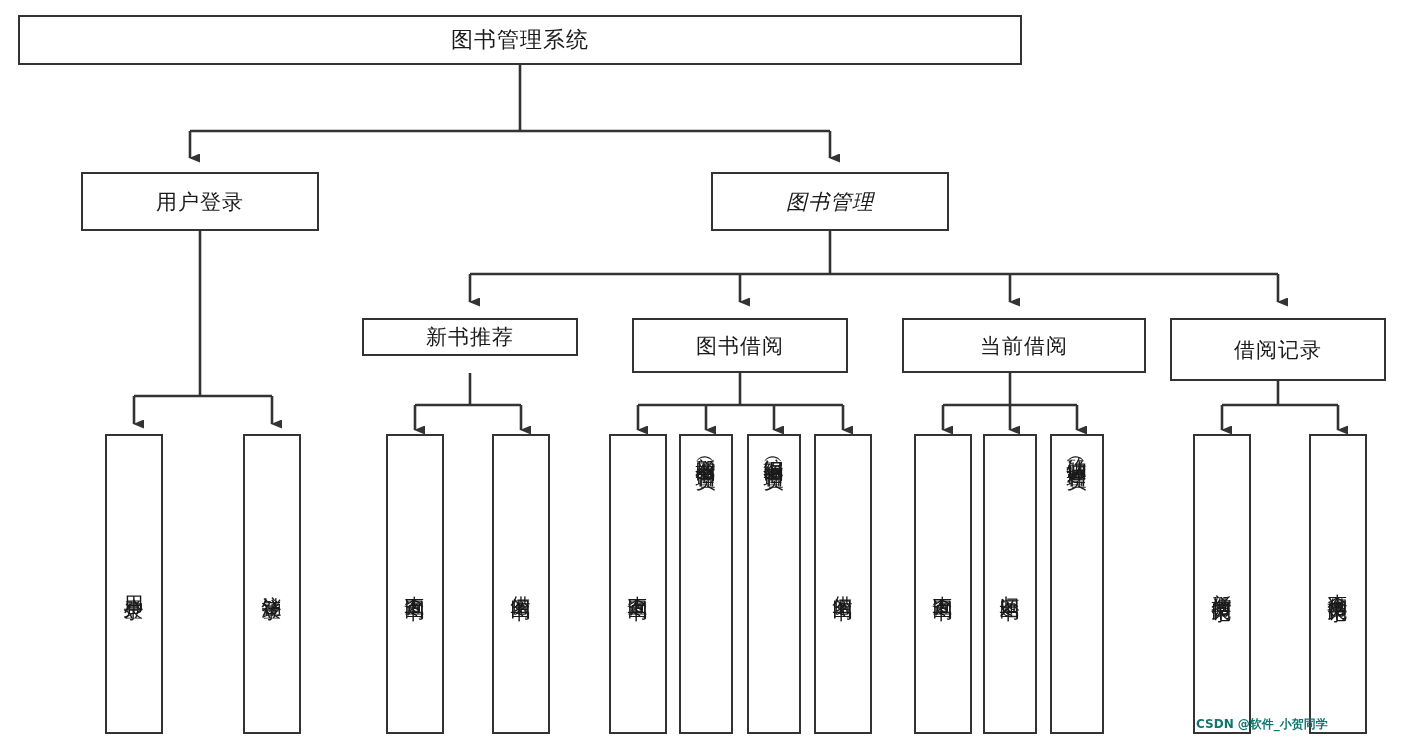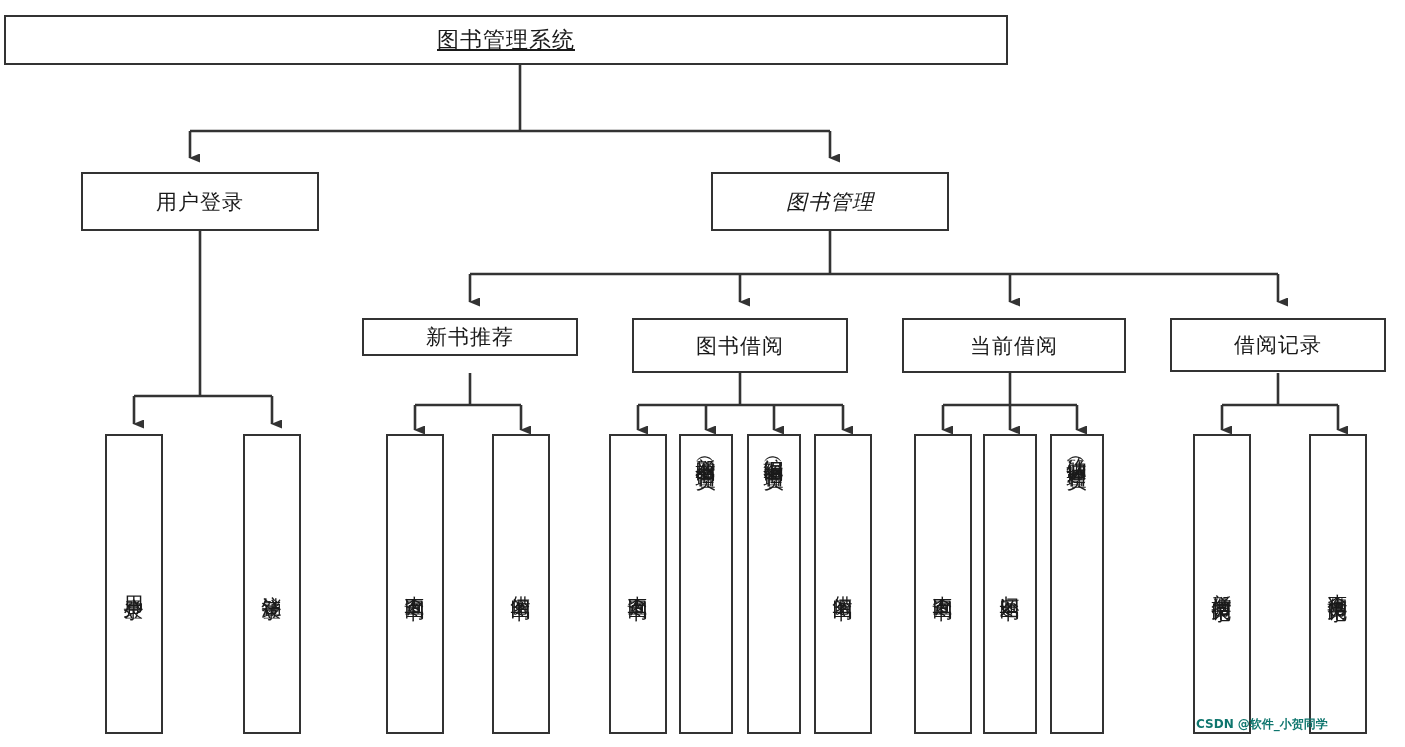--- a/index.html
+++ b/index.html
@@ -115,45 +115,45 @@
       <path d="M 1010,405 L 1010,430" marker-end="url(#arrowhead)"></path>
       <path d="M 1077,405 L 1077,430" marker-end="url(#arrowhead)"></path>
 
       <path d="M 1278,373 L 1278,405"></path>
       <path d="M 1222,405 L 1338,405"></path>
       <path d="M 1222,405 L 1222,430" marker-end="url(#arrowhead)"></path>
       <path d="M 1338,405 L 1338,430" marker-end="url(#arrowhead)"></path>
     </g>
   </svg>
 
-  <div class="node node-h node-root" style="left:4px; top:15px; width:1004px; height:50px;text-decoration:underline;">
+  <div class="node node-h node-root" style="left:18px; top:15px; width:1004px; height:50px;">
     <span>图书管理系统</span>
   </div>
 
   <div class="node node-h" style="left:81px; top:172px; width:238px; height:59px;">
     <span>用户登录</span>
   </div>
 
   <div class="node node-h" style="left:711px; top:172px; width:238px; height:59px;font-style:italic;">
     <span>图书管理</span>
   </div>
 
   <div class="node node-h" style="left:362px; top:318px; width:216px; height:38px;">
     <span>新书推荐</span>
   </div>
 
   <div class="node node-h" style="left:632px; top:318px; width:216px; height:55px;">
     <span>图书借阅</span>
   </div>
 
-  <div class="node node-h" style="left:902px; top:318px; width:224px; height:55px;">
+  <div class="node node-h" style="left:902px; top:318px; width:244px; height:55px;">
     <span>当前借阅</span>
   </div>
 
-  <div class="node node-h" style="left:1170px; top:318px; width:216px; height:54px;">
+  <div class="node node-h" style="left:1170px; top:318px; width:216px; height:63px;">
     <span>借阅记录</span>
   </div>
 
   <div class="node node-v" style="left:105px; top:434px; width:58px; height:300px;">
     <span>用户登录</span>
   </div>
 
   <div class="node node-v" style="left:243px; top:434px; width:58px; height:300px;">
     <span>注销登录</span>
   </div>

